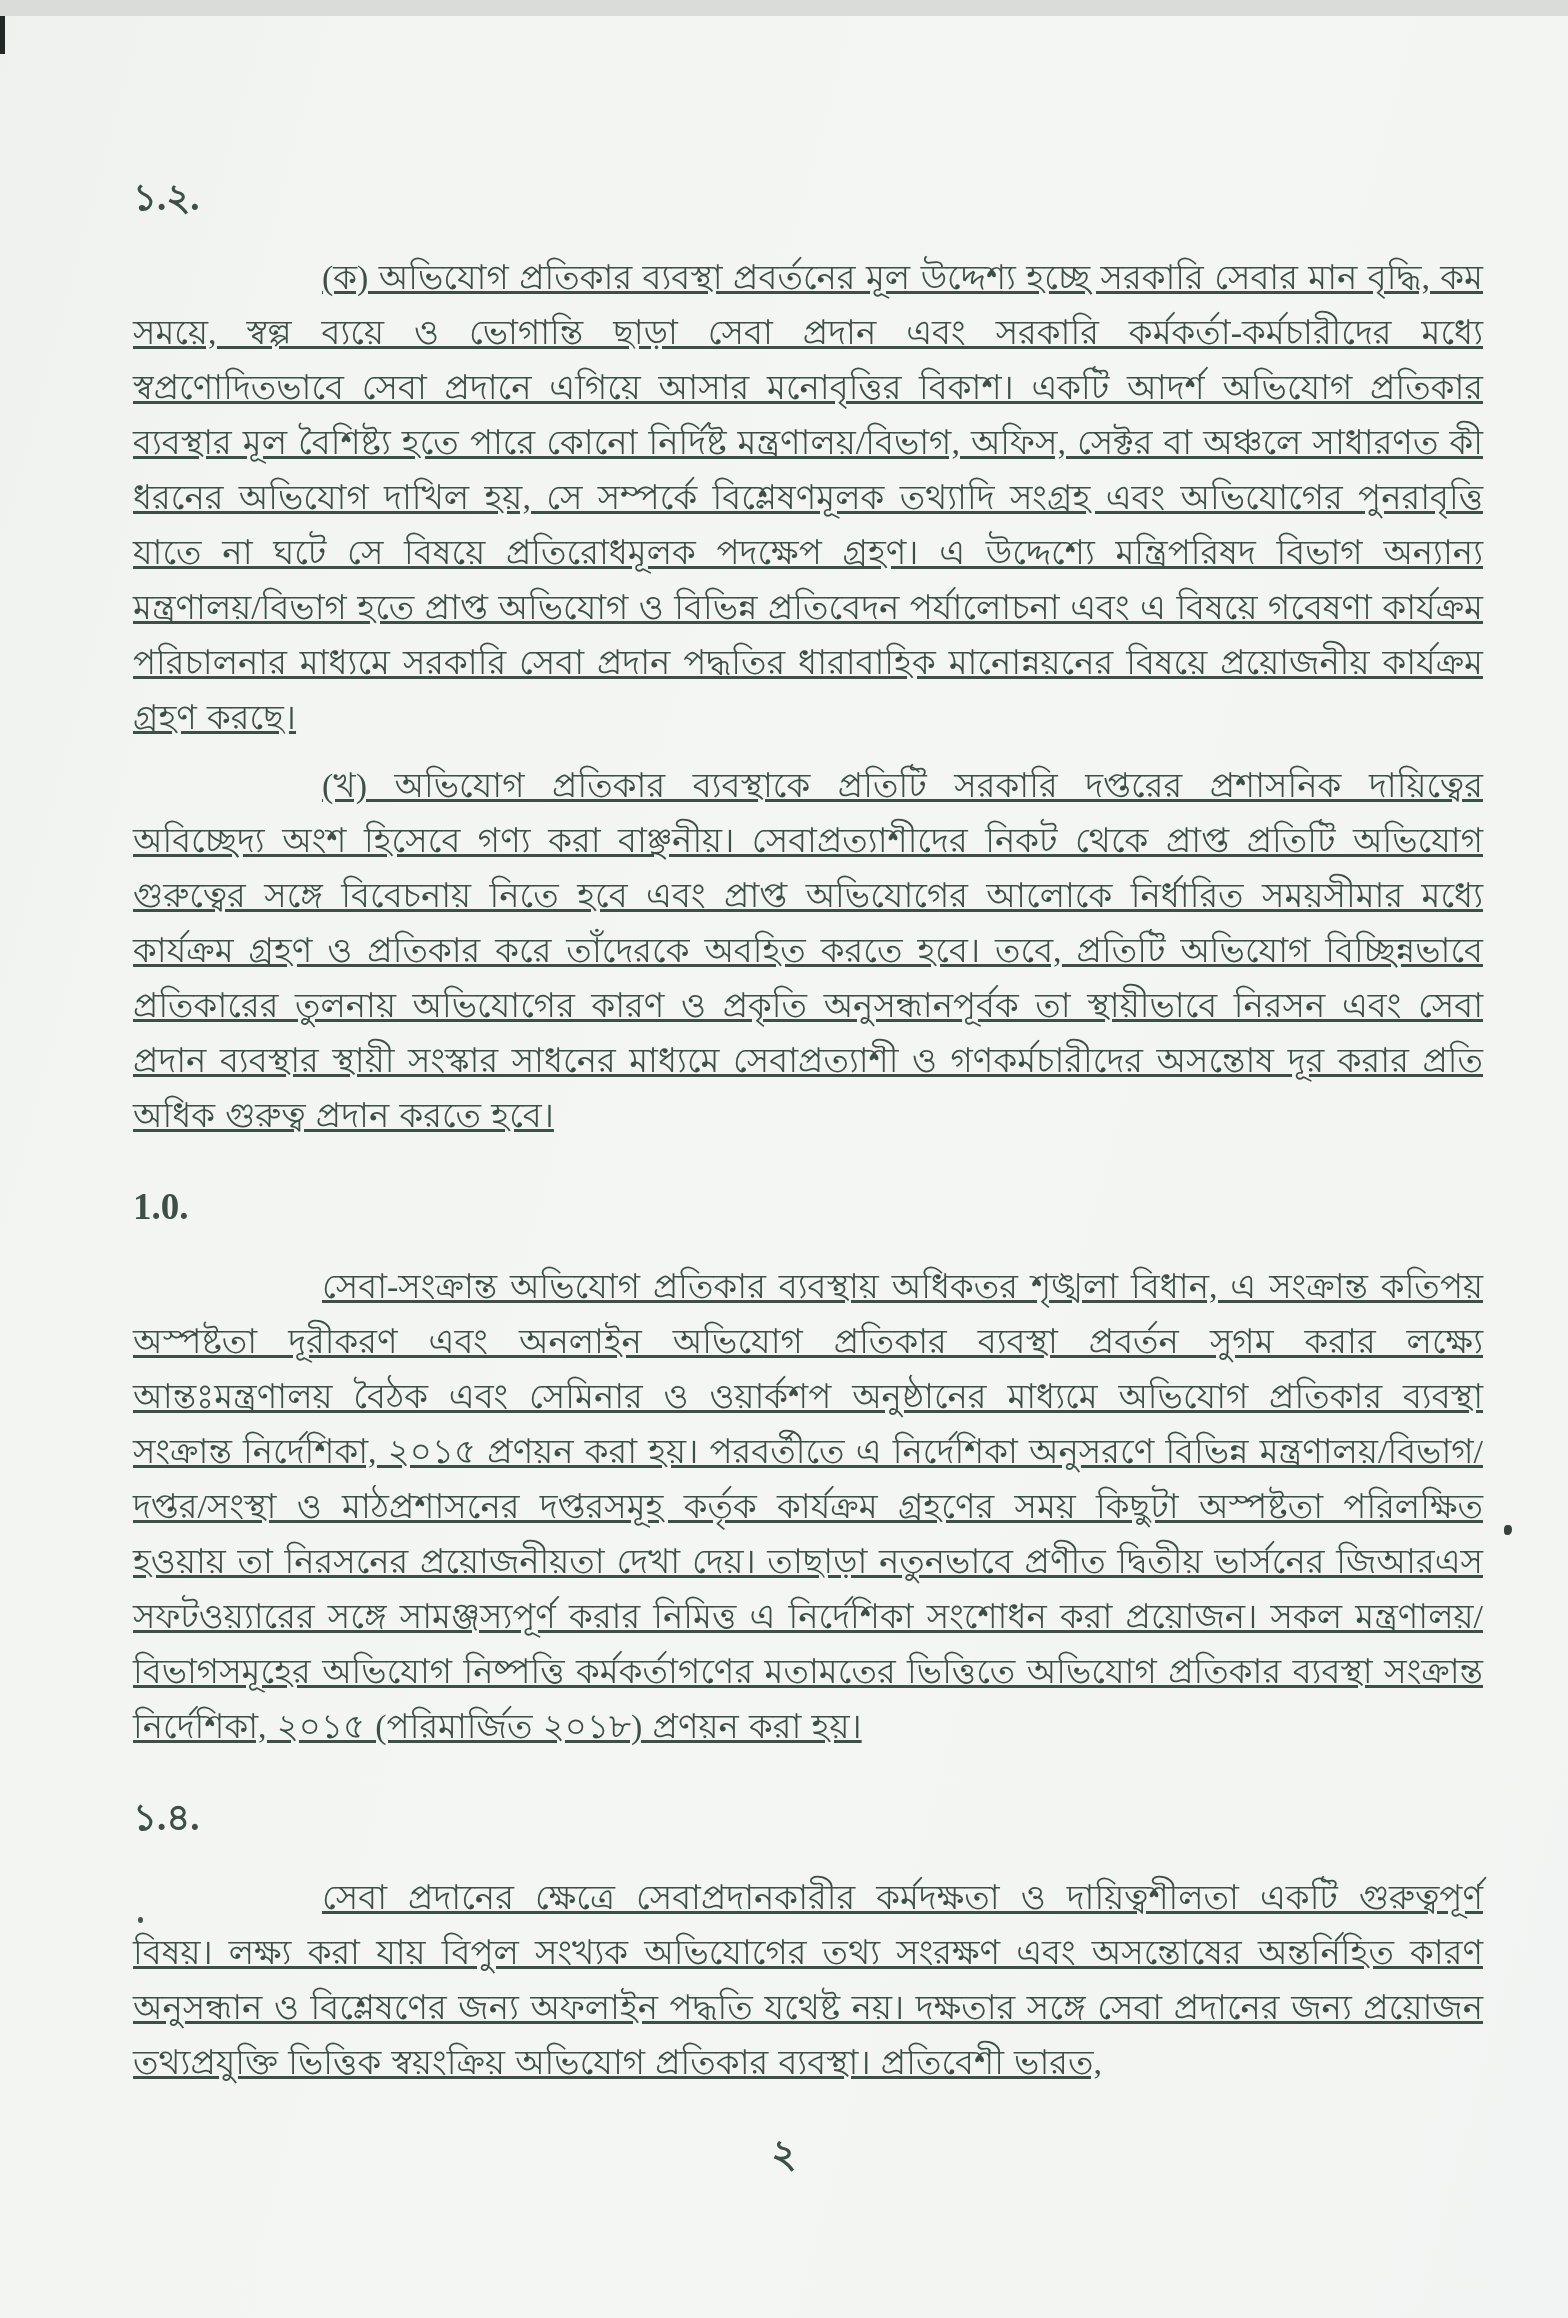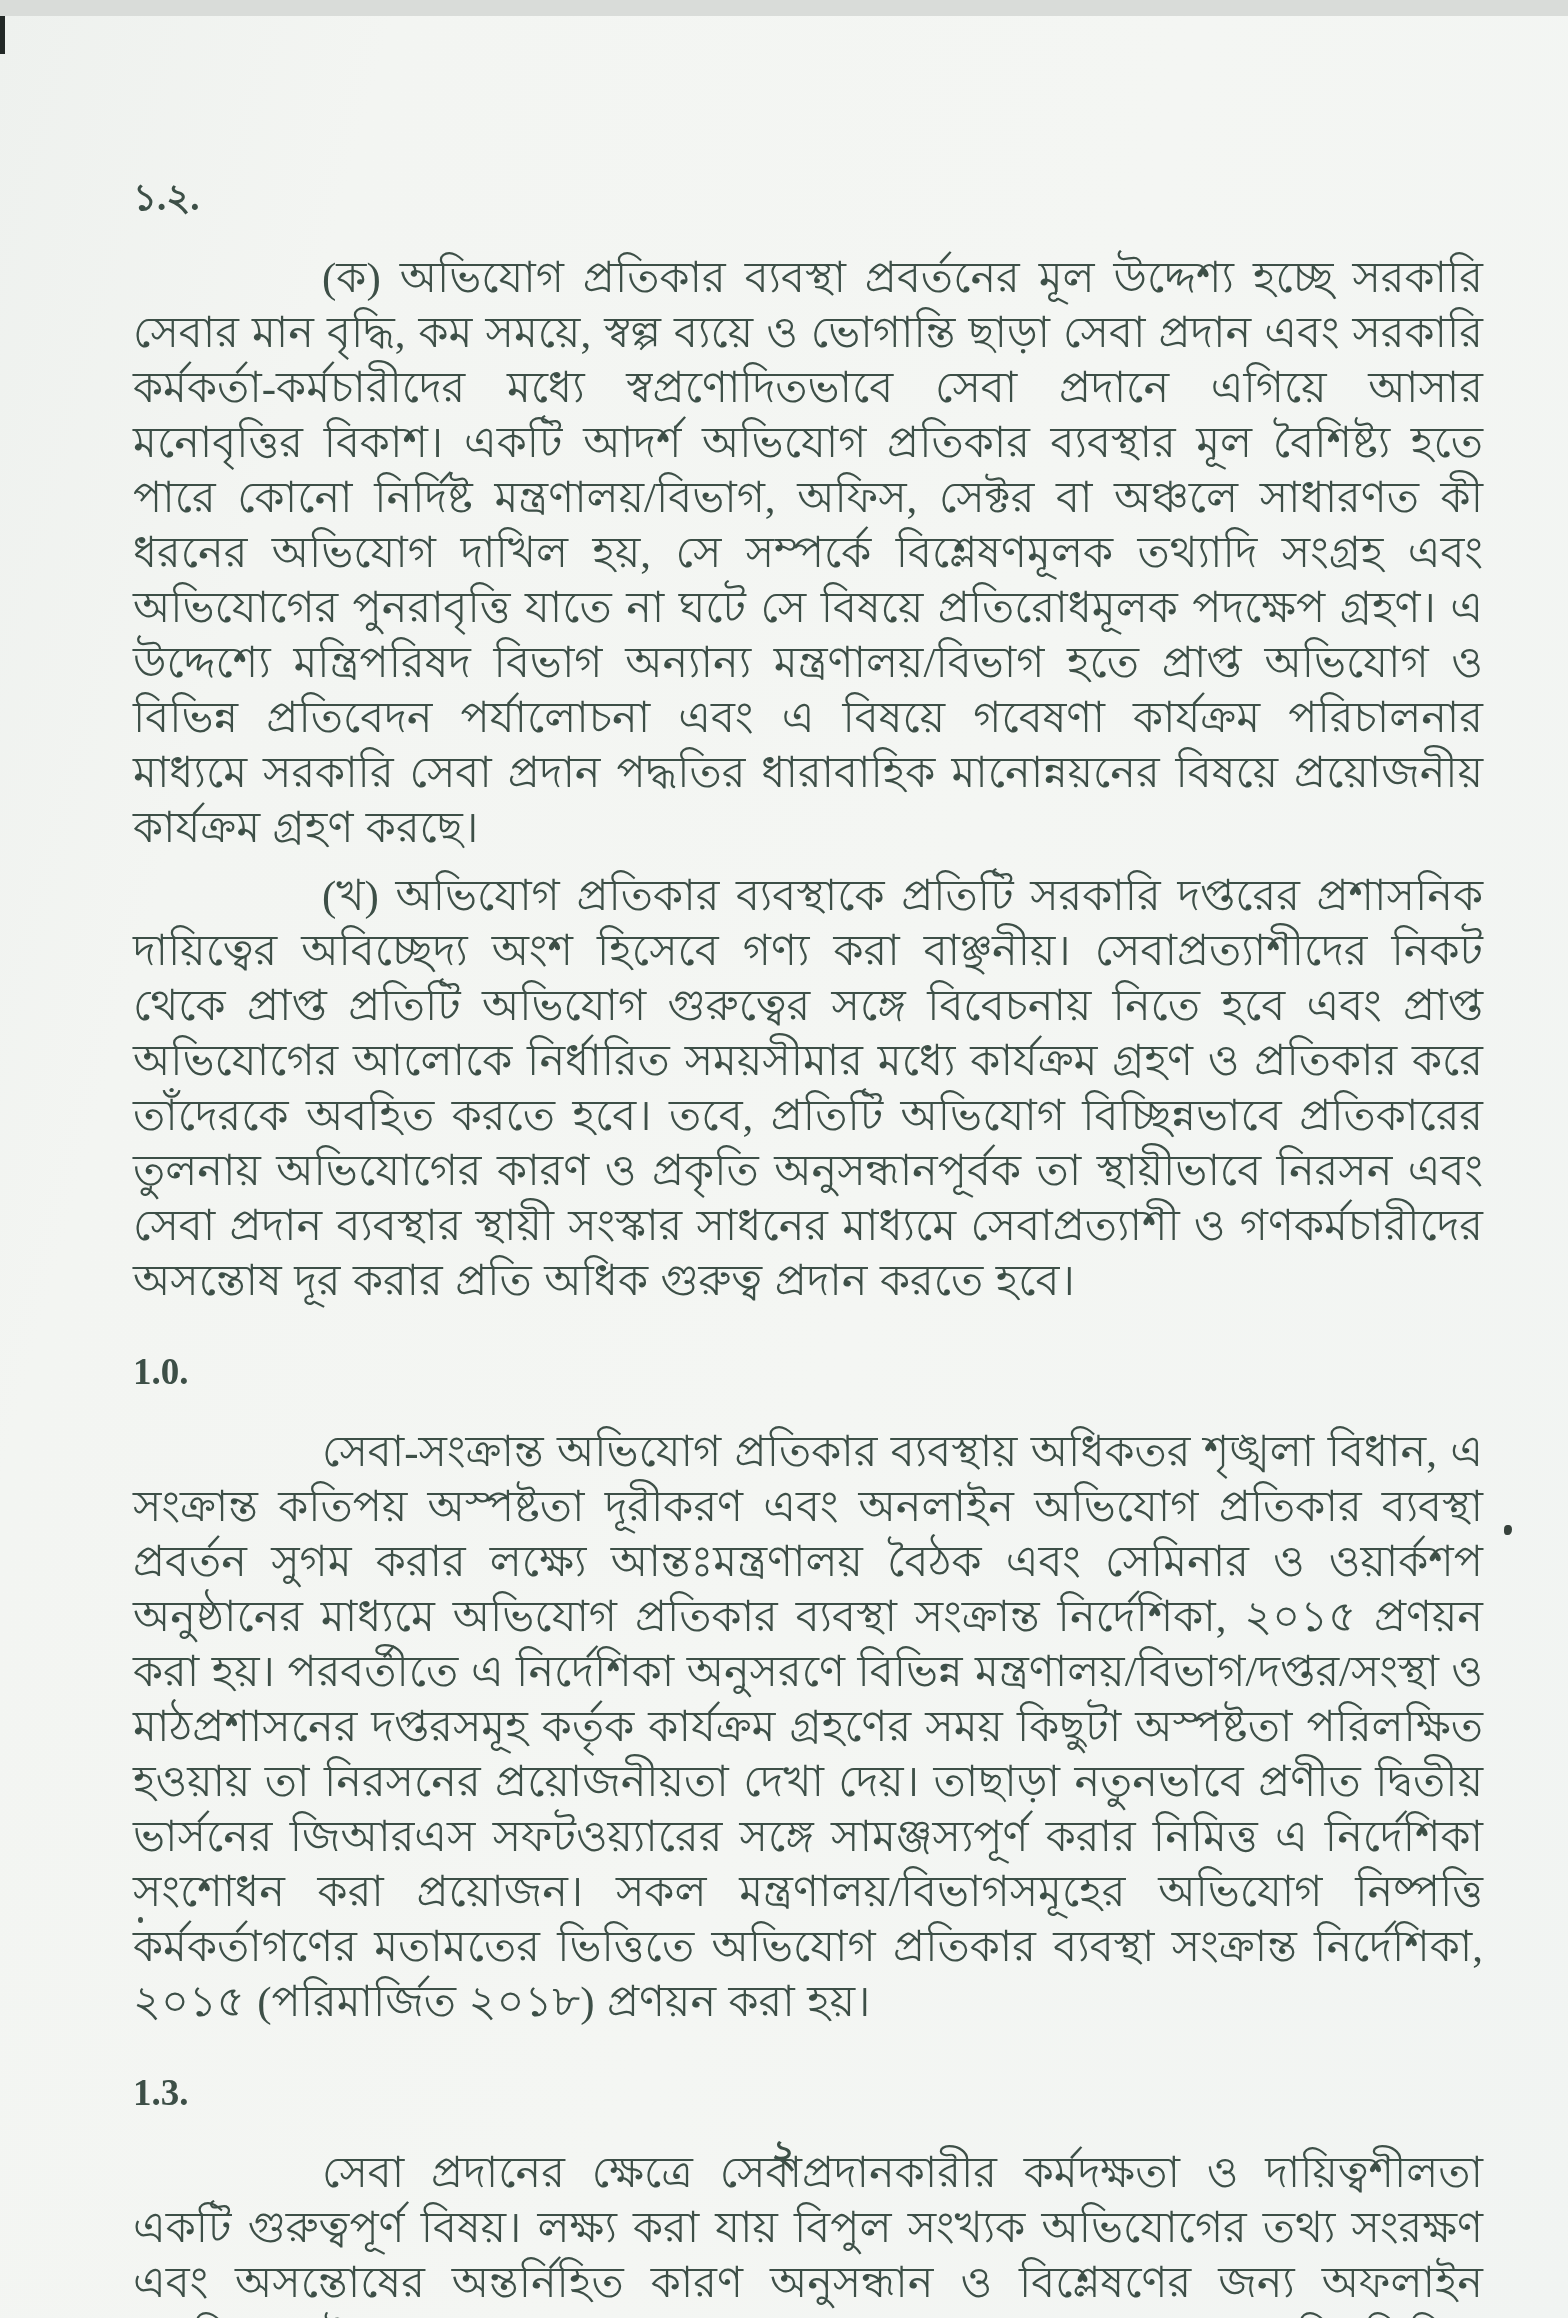--- a/index.html
+++ b/index.html
@@ -31,27 +31,28 @@
     line-height: 55px;
     margin: 0 0 25px 0;
   }
   .sec-heading .sec-num {
     flex: 0 0 153px;
   }
   .sec-heading .sec-title {
     flex: 1 1 auto;
   }
   .para {
-    font-size: 43px;
+    font-size: 34px;
     line-height: 55px;
     text-align: justify;
     text-justify: inter-word;
     text-indent: 189px;
     margin: 0 0 13.3px 0;
     word-spacing: 1.7px;
+    text-decoration: underline;
   }
   .sec {
     margin: 0 0 36px 0;
   }
   .page-number {
     position: absolute;
     top: 2107px;
     left: 0;
     width: 1568px;
     text-align: center;
@@ -107,21 +108,21 @@
 
     <section class="sec">
       <div class="sec-heading">
         <span class="sec-num">1.0.</span>
       </div>
       <p class="para">সেবা-সংক্রান্ত অভিযোগ প্রতিকার ব্যবস্থায় অধিকতর শৃঙ্খলা বিধান, এ সংক্রান্ত কতিপয় অস্পষ্টতা দূরীকরণ এবং অনলাইন অভিযোগ প্রতিকার ব্যবস্থা প্রবর্তন সুগম করার লক্ষ্যে আন্তঃমন্ত্রণালয় বৈঠক এবং সেমিনার ও ওয়ার্কশপ অনুষ্ঠানের মাধ্যমে অভিযোগ প্রতিকার ব্যবস্থা সংক্রান্ত নির্দেশিকা, ২০১৫ প্রণয়ন করা হয়। পরবর্তীতে এ নির্দেশিকা অনুসরণে বিভিন্ন মন্ত্রণালয়/বিভাগ/দপ্তর/সংস্থা ও মাঠপ্রশাসনের দপ্তরসমূহ কর্তৃক কার্যক্রম গ্রহণের সময় কিছুটা অস্পষ্টতা পরিলক্ষিত হওয়ায় তা নিরসনের প্রয়োজনীয়তা দেখা দেয়। তাছাড়া নতুনভাবে প্রণীত দ্বিতীয় ভার্সনের জিআরএস সফটওয়্যারের সঙ্গে সামঞ্জস্যপূর্ণ করার নিমিত্ত এ নির্দেশিকা সংশোধন করা প্রয়োজন। সকল মন্ত্রণালয়/বিভাগসমূহের অভিযোগ নিষ্পত্তি কর্মকর্তাগণের মতামতের ভিত্তিতে অভিযোগ প্রতিকার ব্যবস্থা সংক্রান্ত নির্দেশিকা, ২০১৫ (পরিমার্জিত ২০১৮) প্রণয়ন করা হয়।</p>
     </section>
 
     <section class="sec">
       <div class="sec-heading">
-        <span class="sec-num">1.3.</span>
+        <span class="sec-num">১.৪.</span>
       </div>
       <p class="para">সেবা প্রদানের ক্ষেত্রে সেবাপ্রদানকারীর কর্মদক্ষতা ও দায়িত্বশীলতা একটি গুরুত্বপূর্ণ বিষয়। লক্ষ্য করা যায় বিপুল সংখ্যক অভিযোগের তথ্য সংরক্ষণ এবং অসন্তোষের অন্তর্নিহিত কারণ অনুসন্ধান ও বিশ্লেষণের জন্য অফলাইন পদ্ধতি যথেষ্ট নয়। দক্ষতার সঙ্গে সেবা প্রদানের জন্য প্রয়োজন তথ্যপ্রযুক্তি ভিত্তিক স্বয়ংক্রিয় অভিযোগ প্রতিকার ব্যবস্থা। প্রতিবেশী ভারত,</p>
     </section>
 
   </div>
 
   <div class="page-number">২</div>
 
 </div>
 

